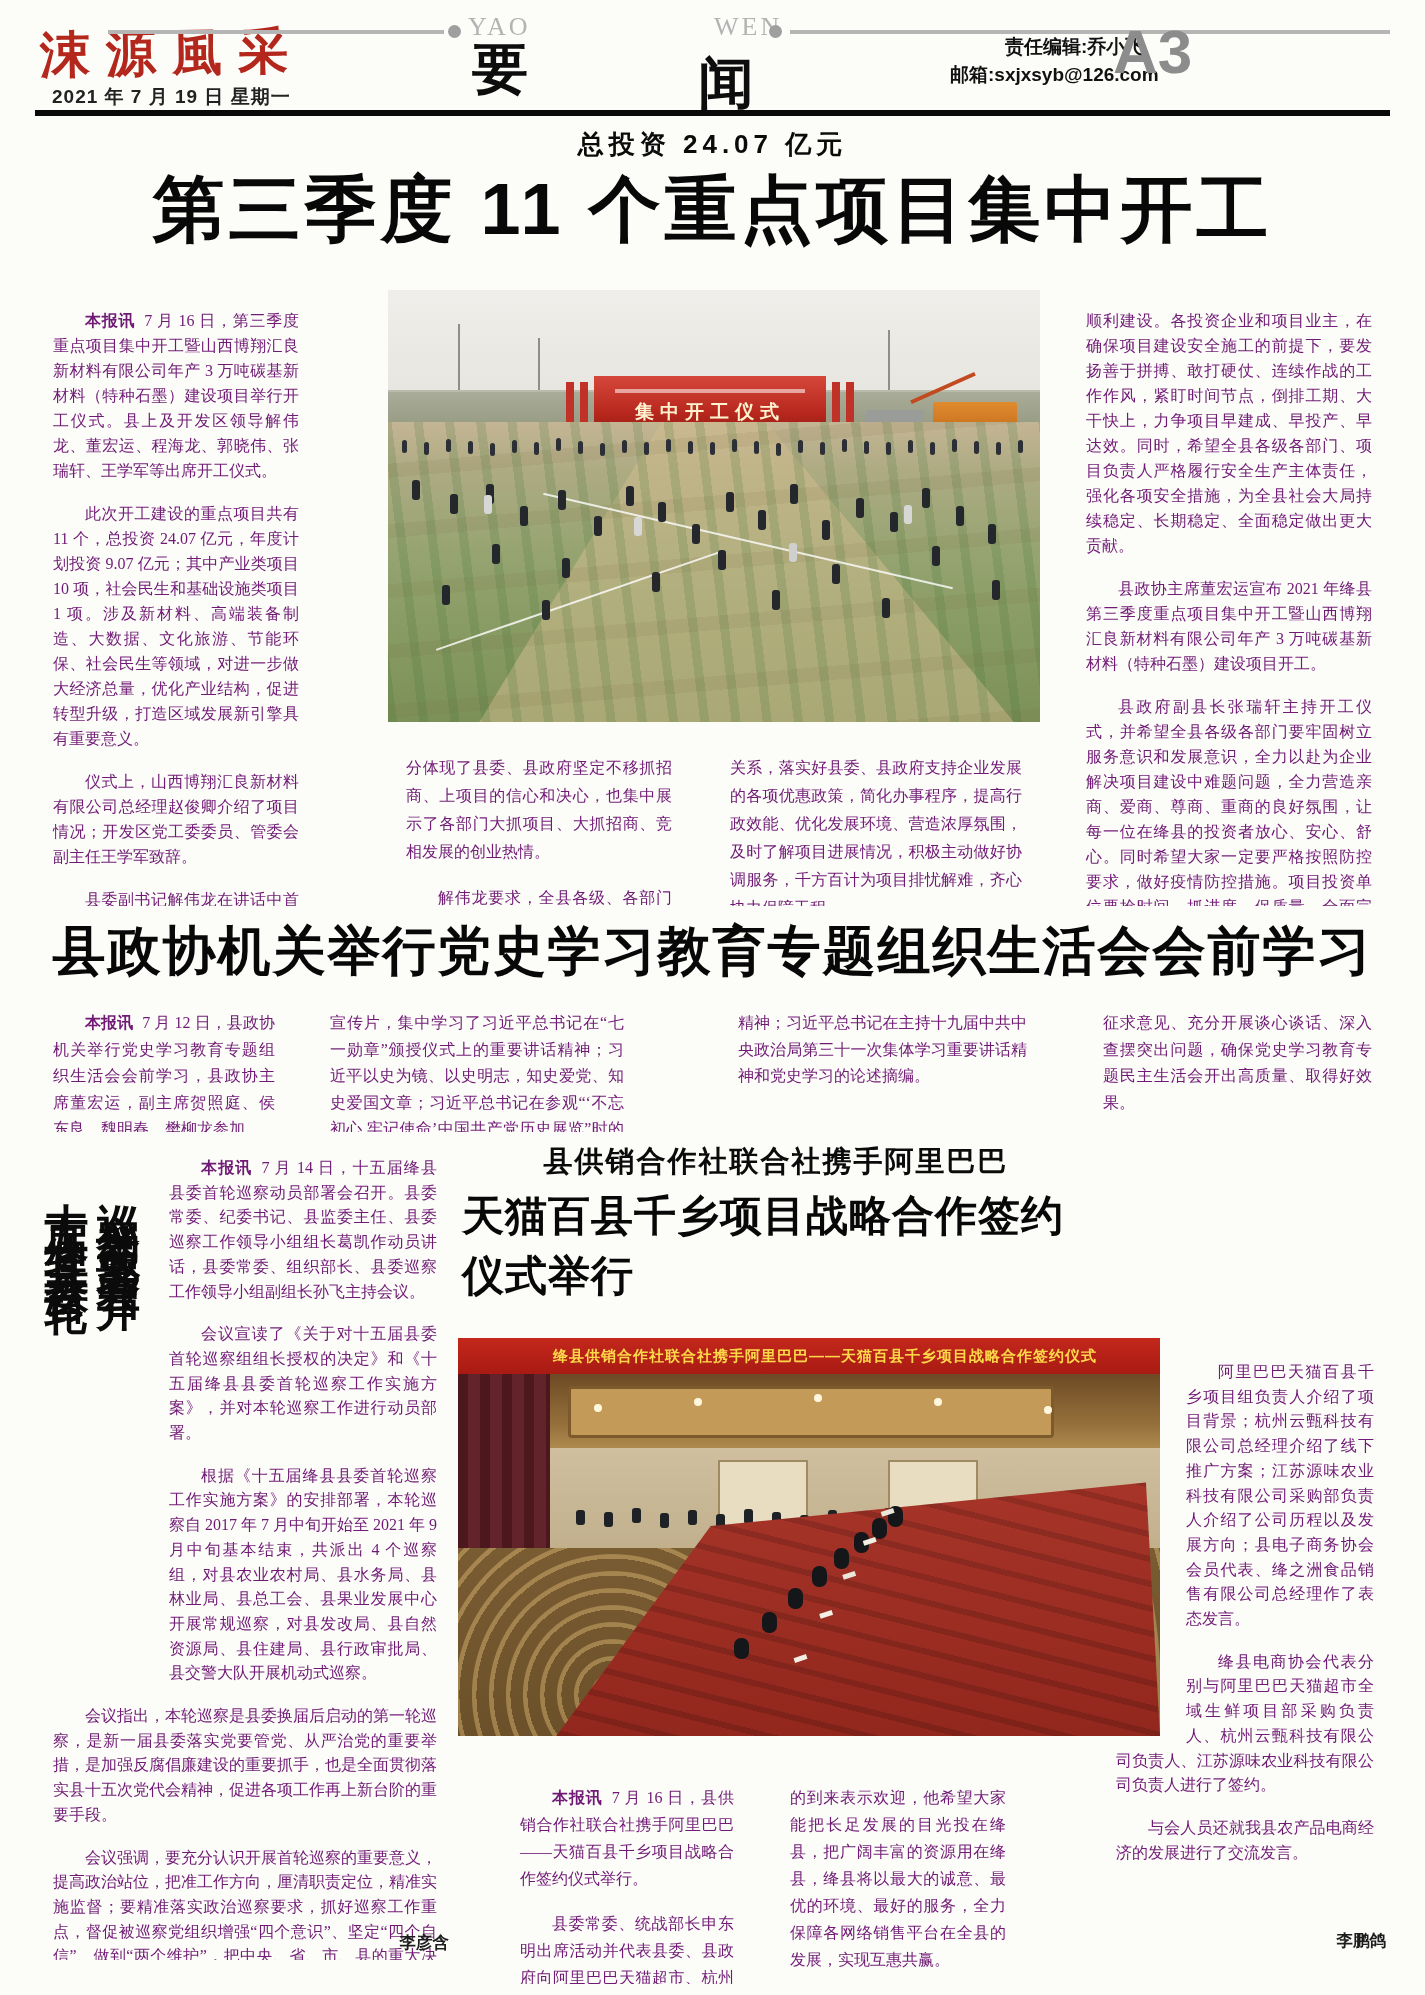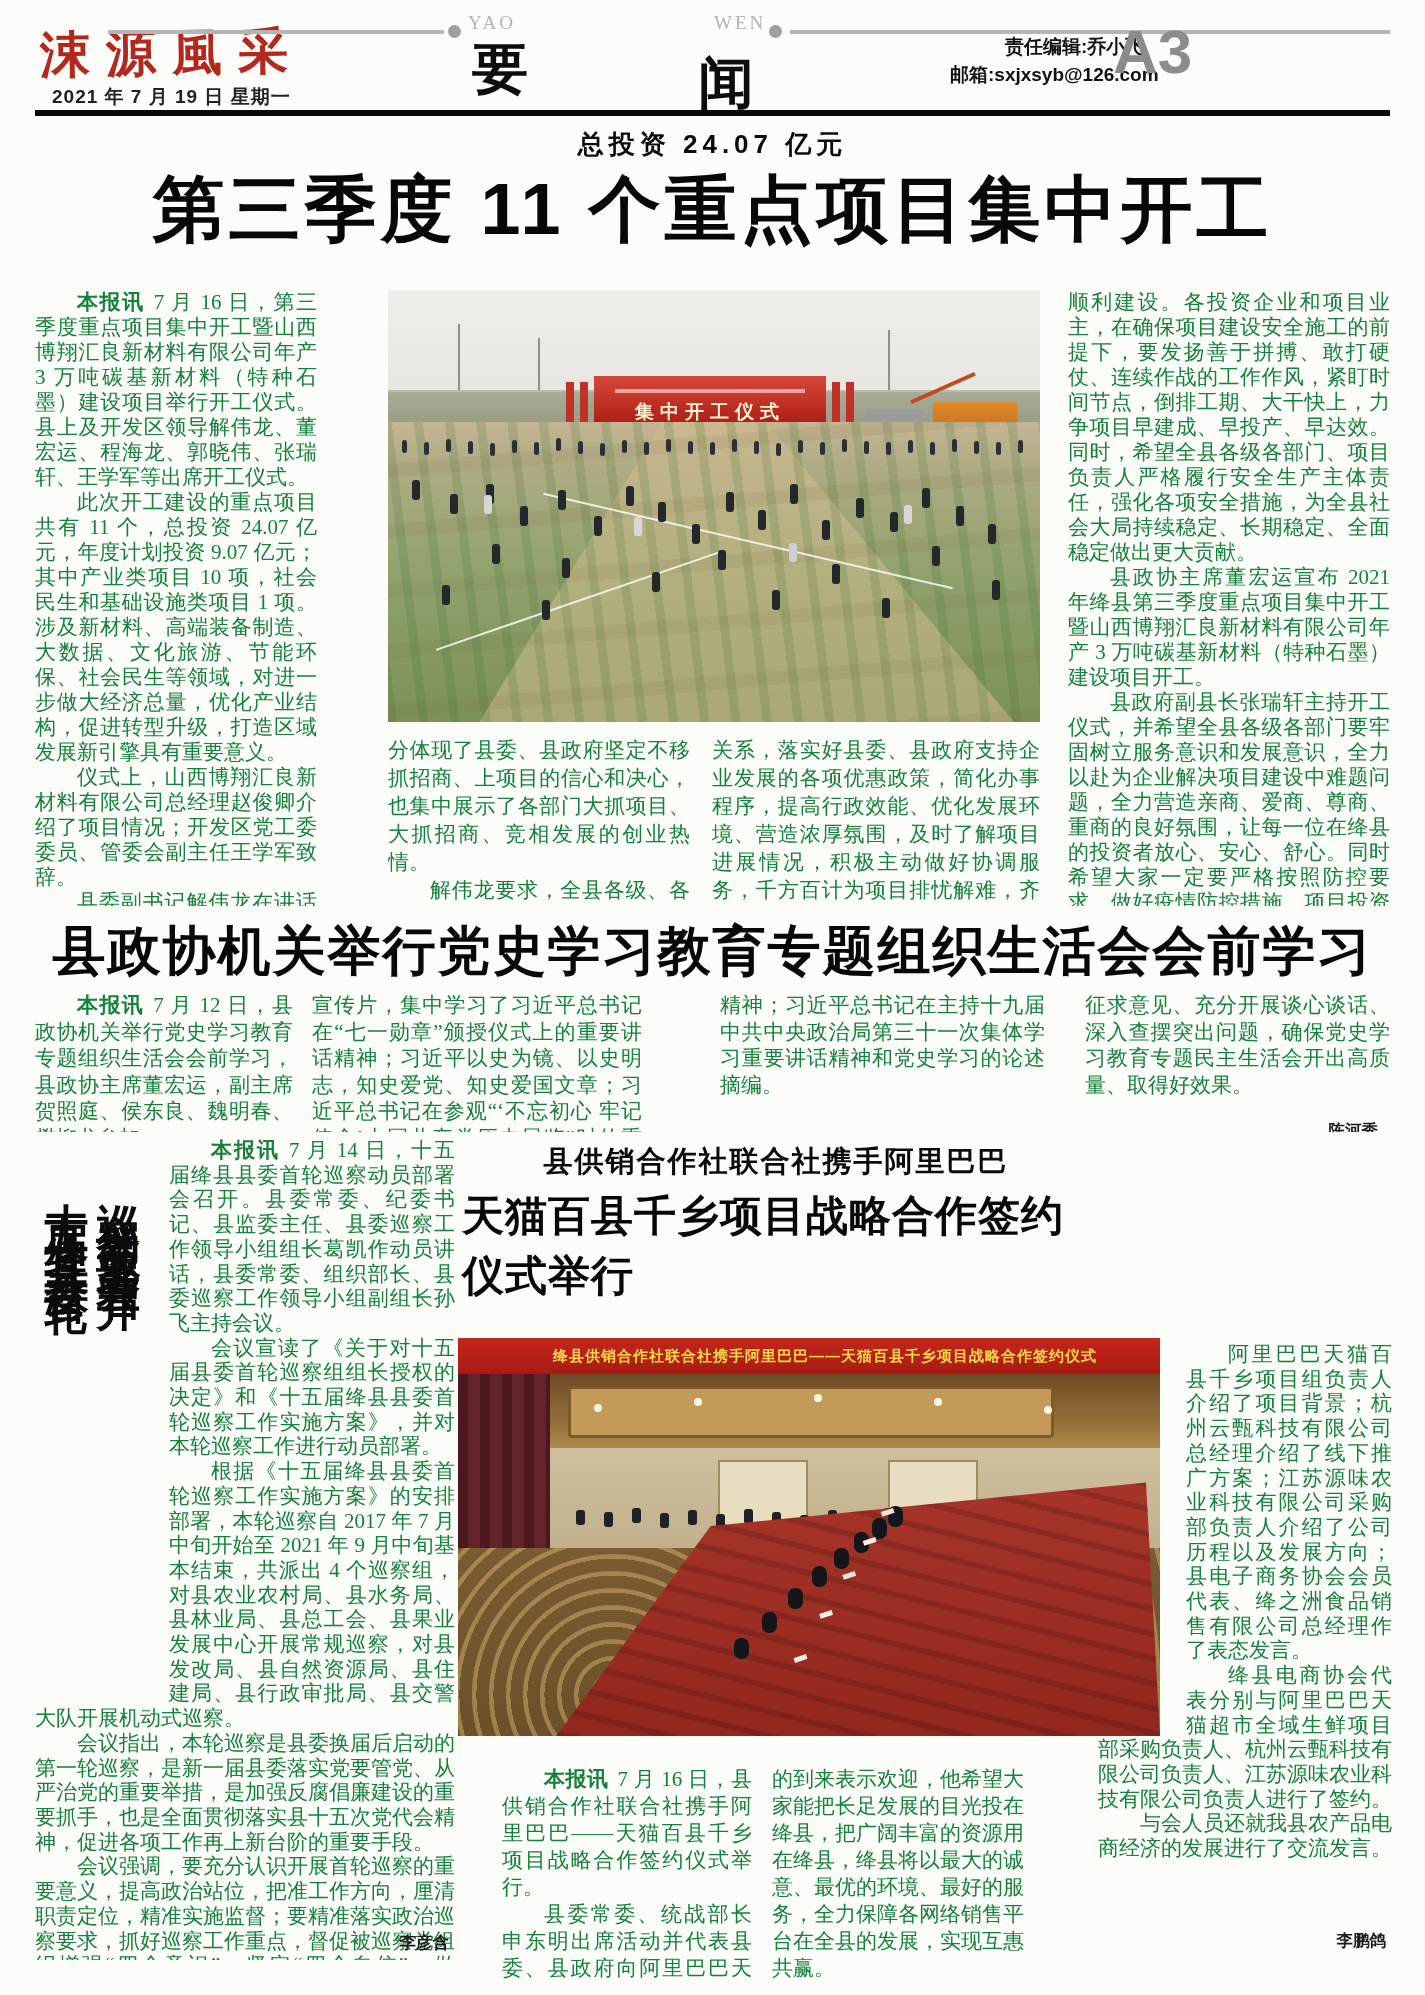--- a/index.html
+++ b/index.html
@@ -5,37 +5,37 @@
   html,body{margin:0;padding:0;background:#e9e9e6;}
   .page{position:relative;width:1425px;height:1995px;margin:0 auto;background:#fcfcf9;
         font-family:"Liberation Serif","DejaVu Serif",serif;color:#1d1d1d;overflow:hidden;}
   .abs{position:absolute;}
   .sans{font-family:"Liberation Sans","DejaVu Sans",sans-serif;}
   
   .logo{font-size:50px;font-weight:bold;color:#b3271c;letter-spacing:16px;transform:rotate(-1deg);}
   .date{font-size:19px;font-weight:bold;letter-spacing:1px;color:#222;}
   .rule{background:#b5b5b5;height:4px;}
   .dot{width:13px;height:13px;border-radius:50%;background:#9f9f9f;}
-  .pinyin{font-size:19px;color:#b3b3b3;letter-spacing:3px;font-family:"Liberation Serif",serif;}
+  .pinyin{font-size:26px;color:#b3b3b3;letter-spacing:3px;font-family:"Liberation Serif",serif;}
   .secchar{font-size:56px;font-weight:900;color:#0d0d0d;font-family:"Liberation Sans",sans-serif;}
   .edinfo{font-size:19px;font-weight:bold;font-family:"Liberation Sans",sans-serif;color:#111;}
   .pageno{font-size:62px;font-weight:800;color:#8c8c8c;font-family:"Liberation Sans",sans-serif;}
   .blackrule{background:#0a0a0a;height:6px;}
   
   .kicker{font-size:26px;font-weight:bold;letter-spacing:5px;text-align:center;color:#0b0b0b;}
   .h1{font-size:72px;font-weight:900;letter-spacing:4px;text-align:center;color:#080808;line-height:1.15;}
   .h2{font-size:53px;font-weight:900;letter-spacing:2px;text-align:center;color:#080808;}
   .h4k{font-size:29px;font-weight:900;letter-spacing:2px;text-align:center;color:#0b0b0b;}
   .h4{font-size:42px;font-weight:900;line-height:1.42;color:#080808;letter-spacing:1px;}
   .vtitle{writing-mode:vertical-lr;text-orientation:upright;font-family:"Liberation Sans","DejaVu Sans",sans-serif;
           font-weight:900;font-size:44px;letter-spacing:11px;line-height:1.18;color:#0b0b0b;}
   .vtitle span{display:block;}
   
   .col{overflow:hidden;}
-  .col p{margin:0;font-size:21px;line-height:25px;text-align:justify;color:#15803d;}
+  .col p{margin:18px;font-size:16px;line-height:25px;text-align:justify;color:#701a75;}
   .lh26 p{line-height:26.5px;}
   .lh28 p{line-height:28px;}
   .lh27 p{line-height:27px;}
   .lh247 p{line-height:24.7px;}
   p.ind{text-indent:2em;}
   b.lede{margin-right:9px;}
   .byline{font-weight:bold;font-size:16.5px;text-align:right;padding-right:12px;margin-top:14px;}
   .byabs{position:absolute;right:6px;bottom:6px;font-weight:bold;font-size:16.5px;}
   
   .photo{position:absolute;overflow:hidden;background:#d8d8d2;}

